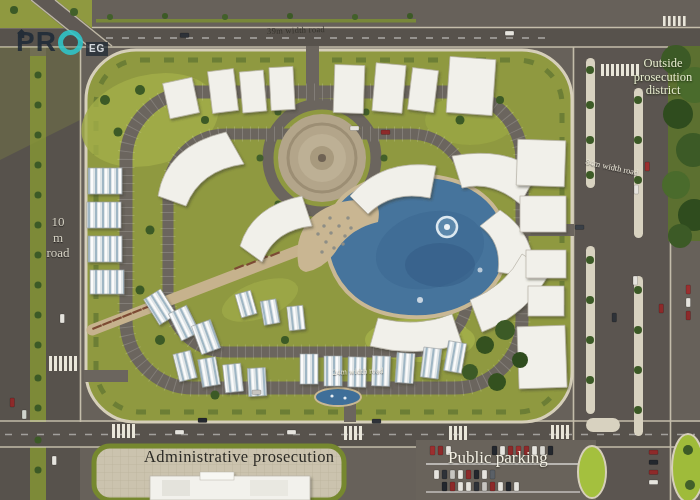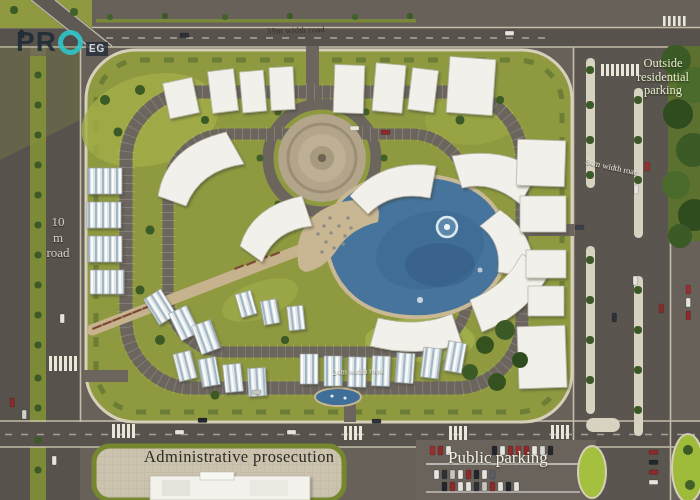--- a/index.html
+++ b/index.html
@@ -446,21 +446,21 @@
     <rect x="649" y="460" width="9" height="4.5" rx="1" fill="#23272d"></rect>
     <rect x="649" y="470" width="9" height="4.5" rx="1" fill="#8d2a2a"></rect>
     <rect x="649" y="480" width="9" height="4.5" rx="1" fill="#e6e4de"></rect>
     <rect x="686" y="285" width="4.5" height="9" rx="1" fill="#9b2f2f"></rect>
     <rect x="686" y="298" width="4.5" height="9" rx="1" fill="#e6e4de"></rect>
     <rect x="686" y="311" width="4.5" height="9" rx="1" fill="#8d2a2a"></rect>
   </g>
 </svg>
 
 <div class="lbl lbl-top-road">39m width road</div>
-<div class="lbl lbl-district">Outside residential parking</div>
+<div class="lbl lbl-district">Outside prosecution district</div>
 <div class="lbl lbl-right-road">84m width road</div>
 <div class="lbl lbl-left-road">10 m road</div>
 <div class="lbl lbl-inner-road">24m width road</div>
 <div class="lbl lbl-admin">Administrative prosecution</div>
 <div class="lbl lbl-parking">Public parking</div>
 
 <div class="logo">
   <span class="otxt">PR</span>
   <span class="oring">
     <svg width="11" height="11" viewBox="0 0 12 12">

